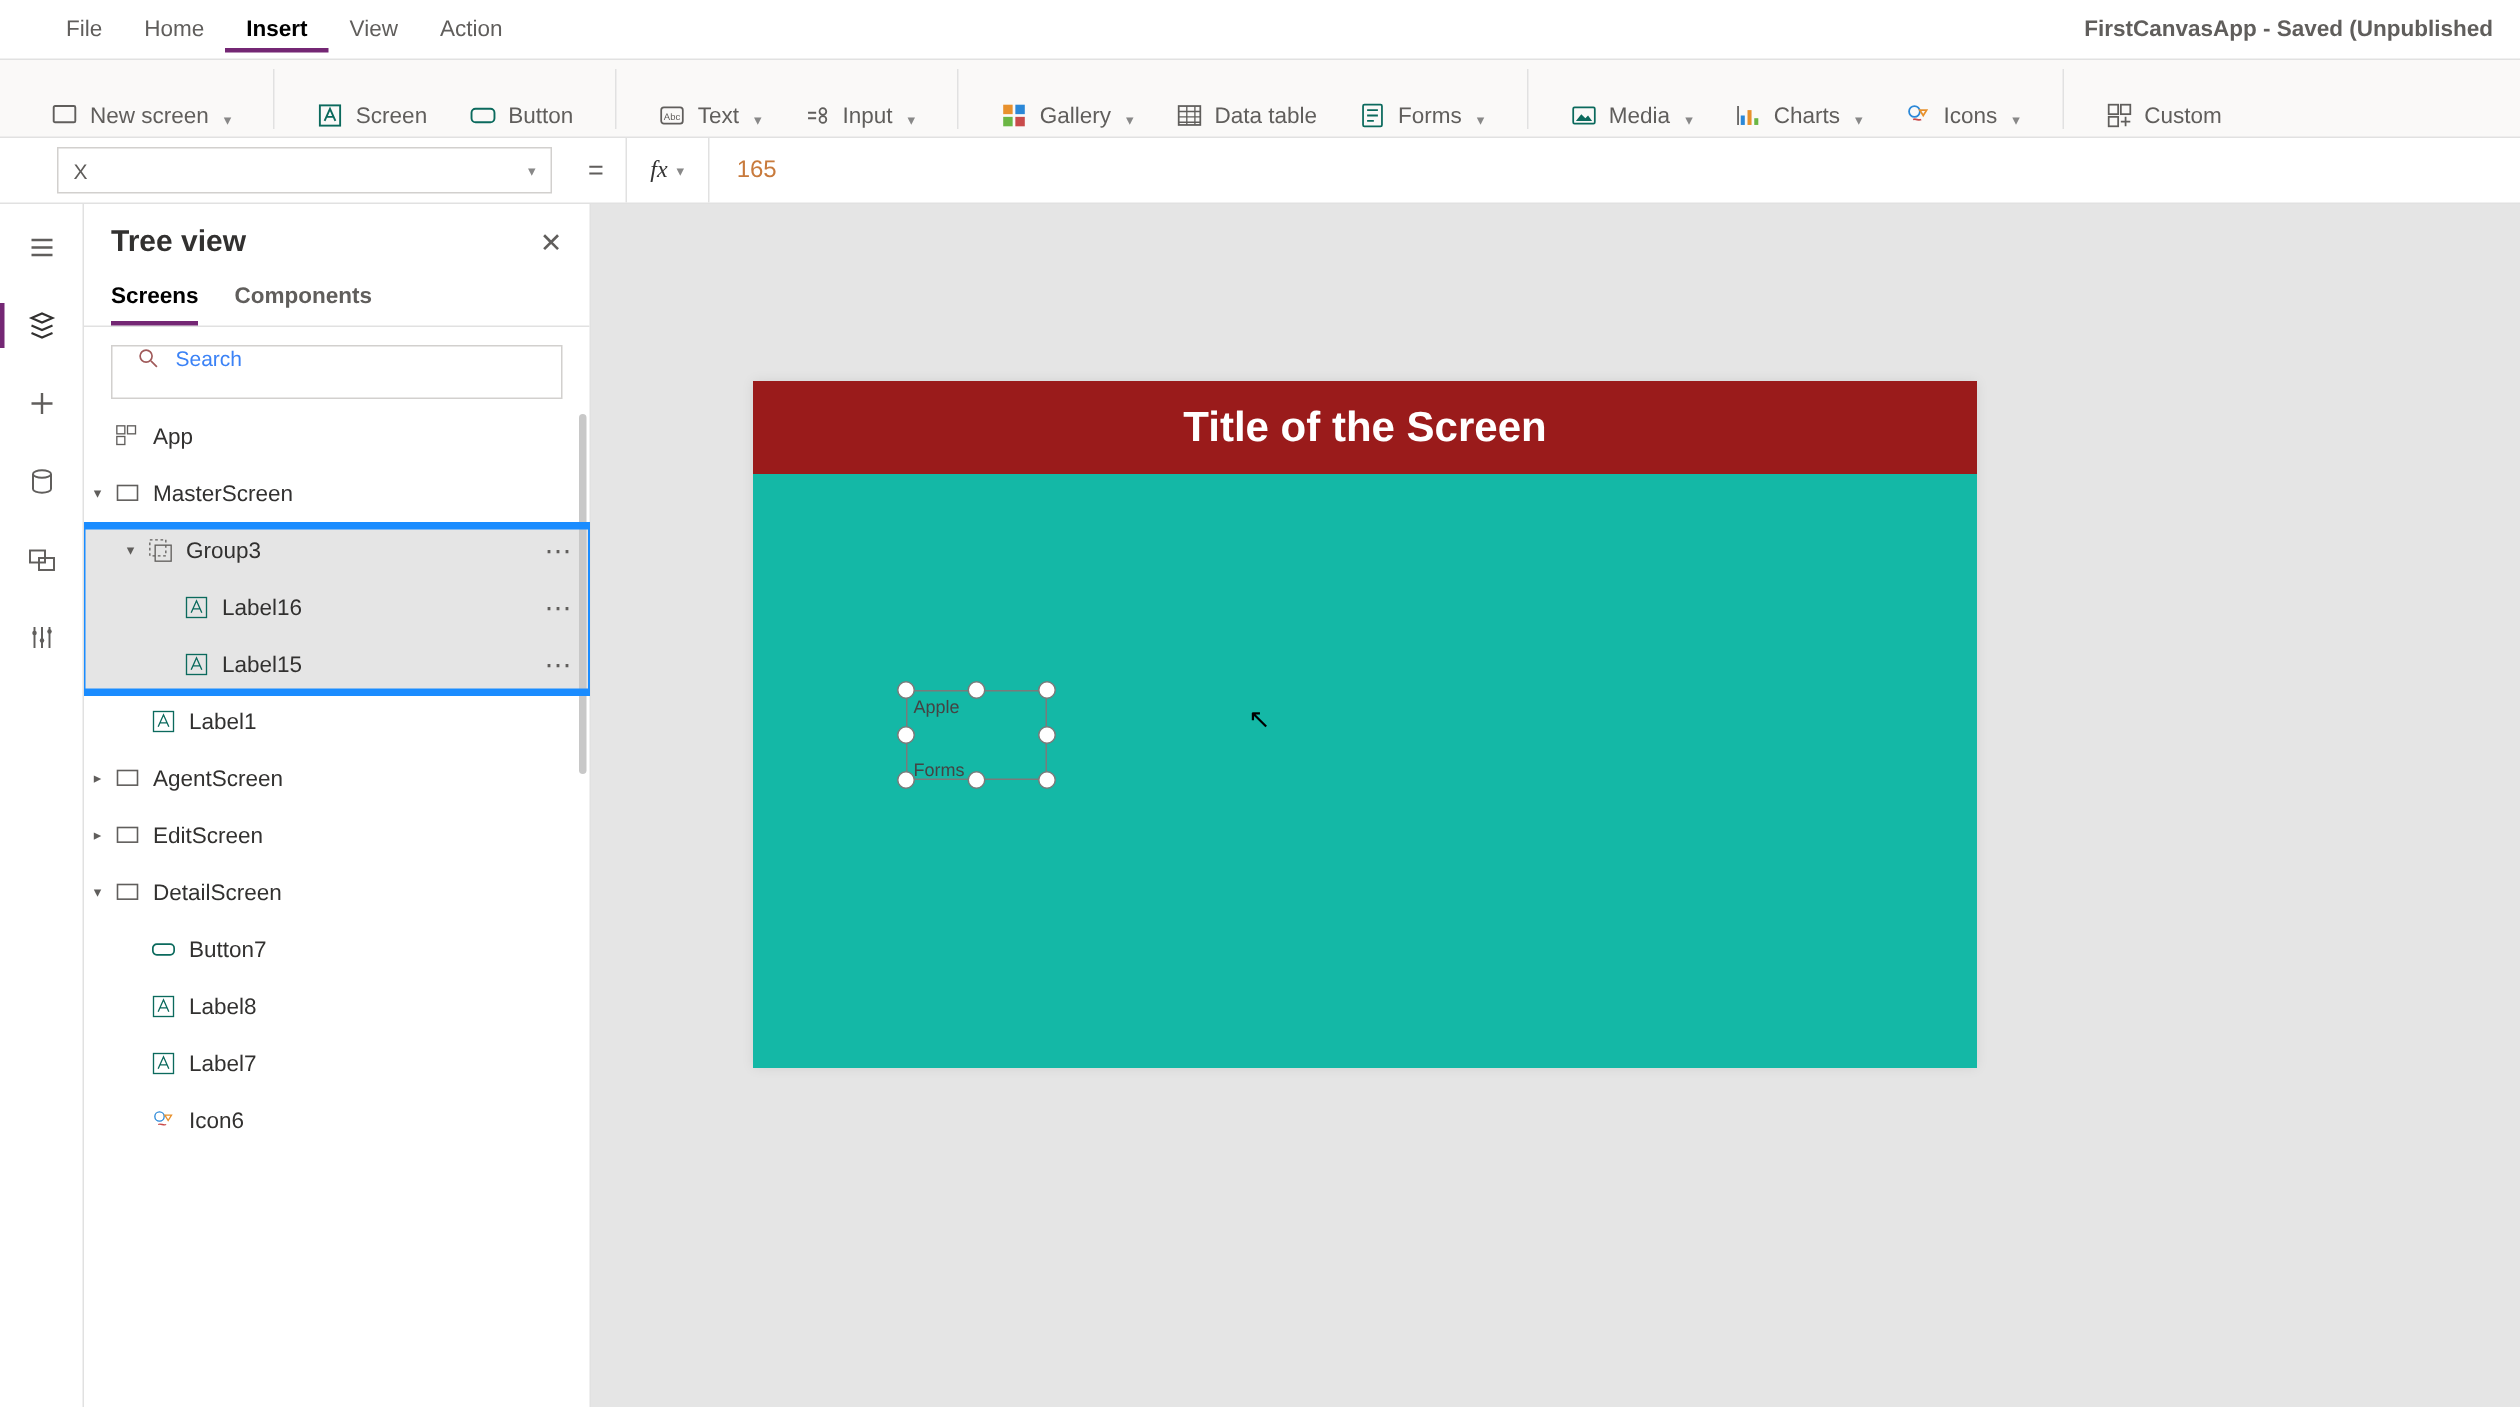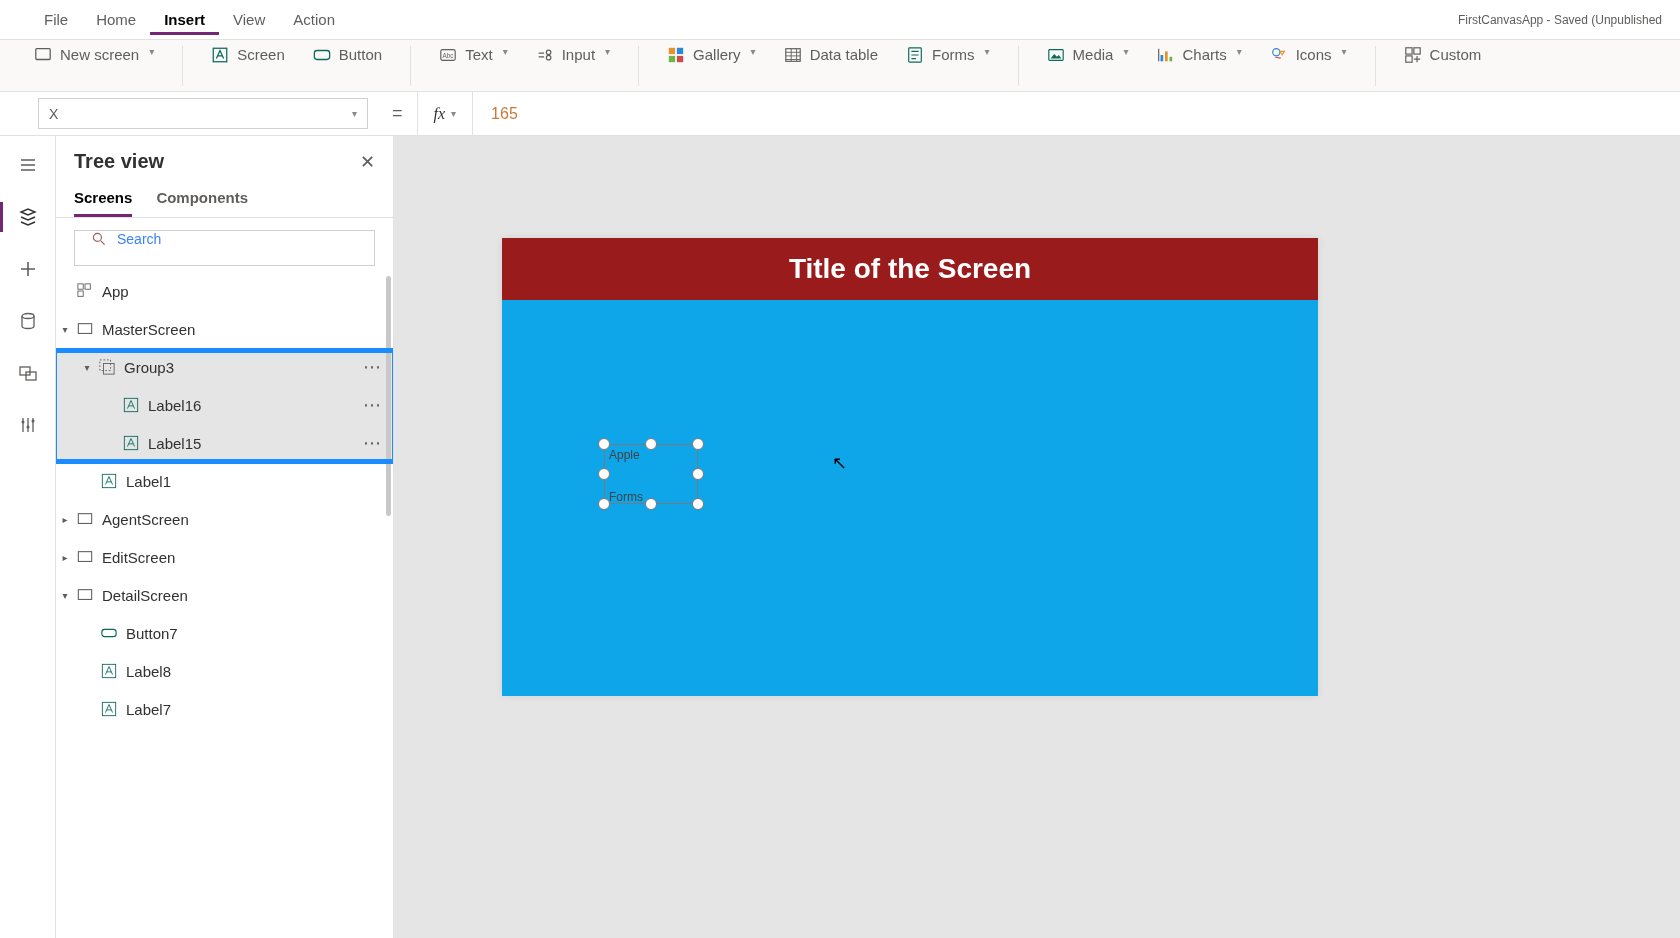--- a/index.html
+++ b/index.html
@@ -13,26 +13,26 @@
     --orange: #c87a3c;
   }
   * { box-sizing: border-box; }
   html,body { margin:0; padding:0; height:100%; font-family: "Segoe UI", Arial, sans-serif; font-size:14px; color:var(--text); background:#fff; overflow:hidden;}
   body { width:1680px; height:938px; position:relative; }
 
   
   .menubar { height:40px; display:flex; align-items:center; border-bottom:1px solid var(--border); padding:0 18px 0 30px; }
   .menubar .menu-item { padding:6px 14px; color:var(--text-sec); font-size:15px; cursor:pointer; }
   .menubar .menu-item.active { color:#000; font-weight:600; border-bottom:3px solid var(--purple); padding-bottom:4px;}
-  .menubar .doc-title { margin-left:auto; color:var(--text-sec); font-size:12px; white-space:nowrap;}
+  .menubar .doc-title { margin-left:auto; color:var(--text-sec); font-size:15px; white-space:nowrap;font-weight:bold;}
 
   
   .ribbon { height:52px; background:#faf9f8; border-bottom:1px solid var(--border); display:flex; align-items:center; padding:0 22px; gap:4px;}
   .ribbon .sep { width:1px; height:40px; background:var(--border); margin:0 12px; }
-  .rbtn { display:flex; align-items:flex-start; gap:8px; padding:0 12px; height:40px; color:var(--text-sec); font-size:15px; cursor:pointer; }
+  .rbtn { display:flex; align-items:flex-end; gap:8px; padding:0 12px; height:40px; color:var(--text-sec); font-size:15px; cursor:pointer; }
   .rbtn .ic { width:18px; height:18px; display:flex; align-items:center; justify-content:center; }
   .chev { font-size:10px; margin-left:2px; color:#888; }
 
   
   .formula-row { height:44px; border-bottom:1px solid var(--border); display:flex; align-items:stretch; background:#fff;}
   .prop-box { width:330px; margin:6px 10px 6px 38px; border:1px solid var(--light-border); display:flex; align-items:center; padding:0 10px; font-size:14px; color:var(--text-sec); justify-content:space-between;}
   .eq { display:flex; align-items:center; padding:0 14px; font-size:18px; color:var(--text-sec); }
   .fx-box { display:flex; align-items:center; padding:0 16px; border-left:1px solid var(--border); border-right:1px solid var(--border);}
   .fx-box .fx { font-style:italic; font-family:Georgia,serif; font-size:16px; color:#333;}
   .formula-val { display:flex; align-items:center; padding:0 18px; font-size:16px; color:var(--orange);}
@@ -63,21 +63,21 @@
   .trow .spacer { display:inline-block; }
   .trow .ic-sm { width:18px; height:18px; display:flex; align-items:center; justify-content:center; margin:0 8px 0 4px;}
   .selected-row { background:#e5e5e5;}
   .highlight-box { position:absolute; left:-4px; right:-4px; border:5px solid #1a8cff; pointer-events:none; z-index:3; }
 
   
   .tree-scroll::after { content:""; position:absolute; right:2px; top:4px; width:5px; height:240px; background:#c8c8c8; border-radius:3px;}
 
   
   .canvas-wrap { flex:1; background:#e5e5e5; position:relative; overflow:hidden;}
-  .screen { position:absolute; left:108px; top:102px; width:816px; height:458px; background:#0ea5e9; box-shadow:0 0 8px rgba(0,0,0,.08);}
+  .screen { position:absolute; left:108px; top:118px; width:816px; height:458px; background:#14b8a6; box-shadow:0 0 8px rgba(0,0,0,.08);}
   .screen .title-bar { height:62px; background:#9a1b1b; color:#fff; font-weight:700; font-size:28px; display:flex; align-items:center; justify-content:center;}
   .sel-box { position:absolute; left:96px; top:200px; width:106px; height:72px; }
   .sel-box .content { position:absolute; inset:6px; border:1px solid #7a7a7a; font-size:12px; color:#444; padding:4px 4px; line-height:1;}
   .sel-box .content span { display:block; margin-bottom:30px;}
   .handle { position:absolute; width:12px; height:12px; border:1px solid #7a7a7a; background:#fff; border-radius:50%;}
   .h-tl{top:0;left:0;} .h-tm{top:0;left:50%;transform:translateX(-50%);} .h-tr{top:0;right:0;}
   .h-ml{top:50%;left:0;transform:translateY(-50%);} .h-mr{top:50%;right:0;transform:translateY(-50%);}
   .h-bl{bottom:0;left:0;} .h-bm{bottom:0;left:50%;transform:translateX(-50%);} .h-br{bottom:0;right:0;}
 
   .cursor-ptr { position:absolute; left:330px; top:214px; font-size:18px; color:#000; pointer-events:none;}
@@ -423,20 +423,31 @@
       <div class="trow">
         <span class="spacer" style="width:40px"></span>
         <span class="ic-sm">
             <svg viewBox="0 0 18 18" width="16" height="16">
               <rect x="1.5" y="1.5" width="15" height="15" fill="none" stroke="var(--teal)"></rect>
               <path d="M5 13L9 4l4 9M6.5 10h5" fill="none" stroke="var(--teal)"></path>
             </svg>
           </span>
         <span class="lbl">Label7</span>
       </div>
+      <div class="trow">
+        <span class="spacer" style="width:40px"></span>
+        <span class="ic-sm">
+            <svg viewBox="0 0 18 18" width="16" height="16">
+              <circle cx="6" cy="6" r="3.5" fill="none" stroke="#2b88d8"></circle>
+              <path d="M10 5h5l-2.5 4z" fill="none" stroke="#e8912d"></path>
+              <path d="M5 12c2-1 4 1 6 0" fill="none" stroke="#c94b4b"></path>
+            </svg>
+          </span>
+        <span class="lbl">Icon6</span>
+      </div>
     </div>
   </div>
 
   <div class="canvas-wrap">
     <div class="screen">
       <div class="title-bar">Title of the Screen</div>
 
       <div class="sel-box">
         <div class="content">
           <span>Apple</span>

